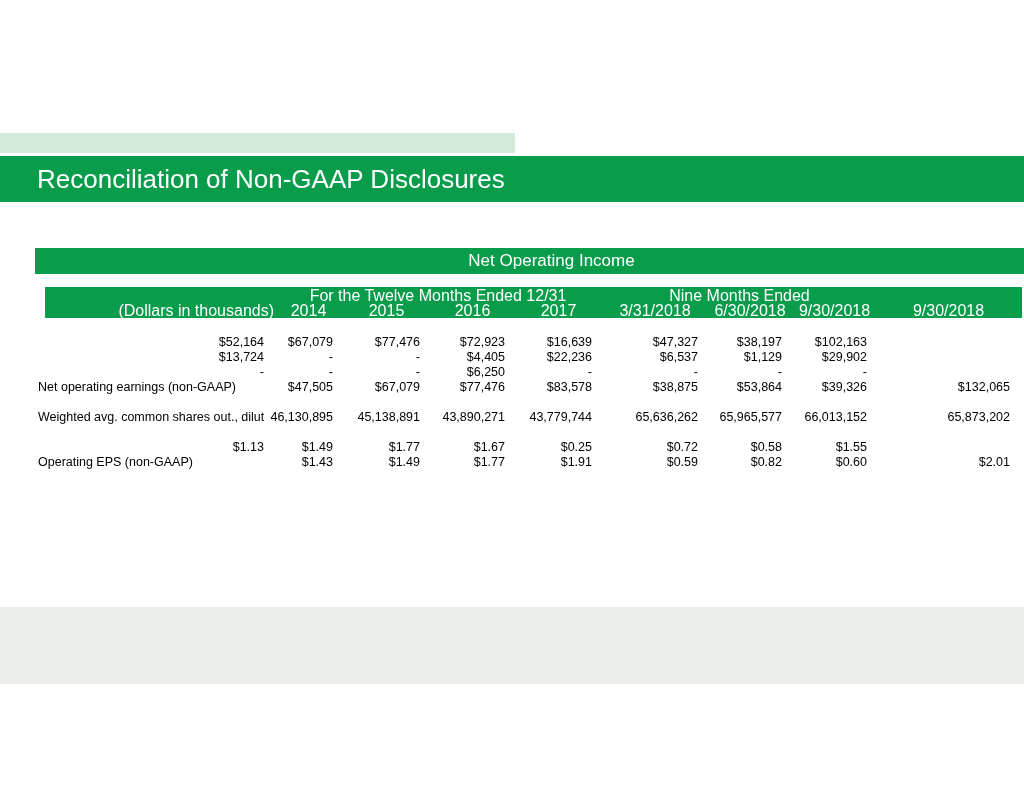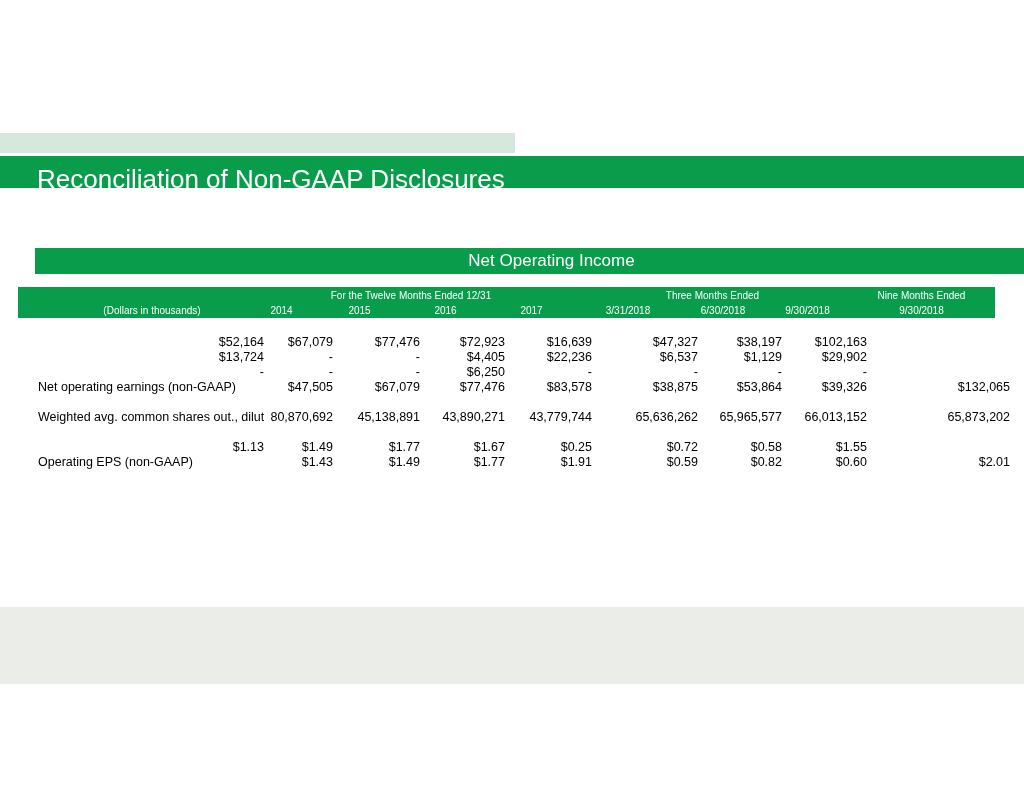--- a/index.html
+++ b/index.html
@@ -3,41 +3,41 @@
 <meta charset="utf-8">
 <style>
   html,body{margin:0;padding:0;background:#fff;}
   .slide{position:relative;width:1024px;height:791px;background:#ffffff;overflow:hidden;
          font-family:"Liberation Sans","DejaVu Sans",sans-serif;color:#000;}
 
   
   .mint-band{position:absolute;left:0;top:133px;width:515px;height:20px;background:#d4e9dc;}
 
   
-  .title-bar{position:absolute;left:0;top:156px;width:1024px;height:32px;background:#089c4b;}
+  .title-bar{position:absolute;left:0;top:156px;width:1024px;height:46px;background:#089c4b;}
   .title-bar .page-title{display:block;padding-left:37px;line-height:46px;font-size:26px;
                          font-weight:400;color:#ffffff;white-space:nowrap;}
 
   
   .netop-bar{position:absolute;left:35px;top:248px;width:977px;height:26px;background:#089c4b;
              text-align:center;padding-left:28px;}
   .netop-bar .tbl-title{display:block;line-height:26px;font-size:17px;color:#ffffff;}
 
   
-  .header-band{position:absolute;left:18px;top:287px;width:977px;height:31px;background:#089c4b;
-               color:#ffffff;font-size:10px;}
+  .header-band{position:absolute;left:45px;top:287px;width:977px;height:31px;background:#089c4b;
+               color:#ffffff;font-size:16px;}
   .hdr-inner{position:absolute;left:3px;top:0;width:972px;}
   .hdr-row1{display:grid;grid-template-columns:226px 328px 275px 143px;height:15px;
             align-items:center;padding-top:1px;}
   .hdr-row2{display:grid;grid-template-columns:226px 69px 87px 85px 87px 106px 84px 85px 143px;
             height:15px;align-items:center;}
   .hcell{white-space:nowrap;overflow:visible;line-height:15px;}
   .hcell.group{text-align:center;}
   .hcell.year{text-align:center;}
-  .hcell.units{text-align:center;padding-left:0;margin-left:36px;}
+  .hcell.units{text-align:right;padding-left:0;margin-left:36px;}
 
   
   .table-body{position:absolute;left:38px;top:335px;width:972px;}
   .trow{display:grid;grid-template-columns:226px 69px 87px 85px 87px 106px 84px 85px 143px;
         height:15px;}
   .trow.spacer{height:15px;}
   .tcell{font-size:12.5px;line-height:15px;white-space:nowrap;}
   .tcell.label{text-align:left;overflow:hidden;}
   .tcell.num{text-align:right;overflow:visible;}
 
@@ -57,21 +57,20 @@
 
   <div class="netop-bar">
     <span class="tbl-title">Net Operating Income</span>
   </div>
 
   <div class="header-band">
     <div class="hdr-inner">
       <div class="hdr-row1">
         <div class="hcell"></div>
         <div class="hcell group">For the Twelve Months Ended 12/31</div>
-        <div class="hcell group">Three Months Ended</div>
         <div class="hcell group">Nine Months Ended</div>
       </div>
       <div class="hdr-row2" id="subheader-row">
         <div class="hcell units">(Dollars in thousands)</div>
 
       <div class="hcell year">2014</div>
           <div class="hcell year">2015</div>
           <div class="hcell year">2016</div>
           <div class="hcell year">2017</div>
           <div class="hcell year">3/31/2018</div>
@@ -121,21 +120,21 @@
         <div class="tcell num">$77,476</div>
         <div class="tcell num">$83,578</div>
         <div class="tcell num">$38,875</div>
         <div class="tcell num">$53,864</div>
         <div class="tcell num">$39,326</div>
         <div class="tcell num">$132,065</div>
       </div>
       <div class="trow spacer"></div>
       <div class="trow">
         <div class="tcell label">Weighted avg. common shares out., diluted</div>
-        <div class="tcell num">80,870,692</div>
+        <div class="tcell num">46,130,895</div>
         <div class="tcell num">45,138,891</div>
         <div class="tcell num">43,890,271</div>
         <div class="tcell num">43,779,744</div>
         <div class="tcell num">65,636,262</div>
         <div class="tcell num">65,965,577</div>
         <div class="tcell num">66,013,152</div>
         <div class="tcell num">65,873,202</div>
       </div>
       <div class="trow spacer"></div>
       <div class="trow">

